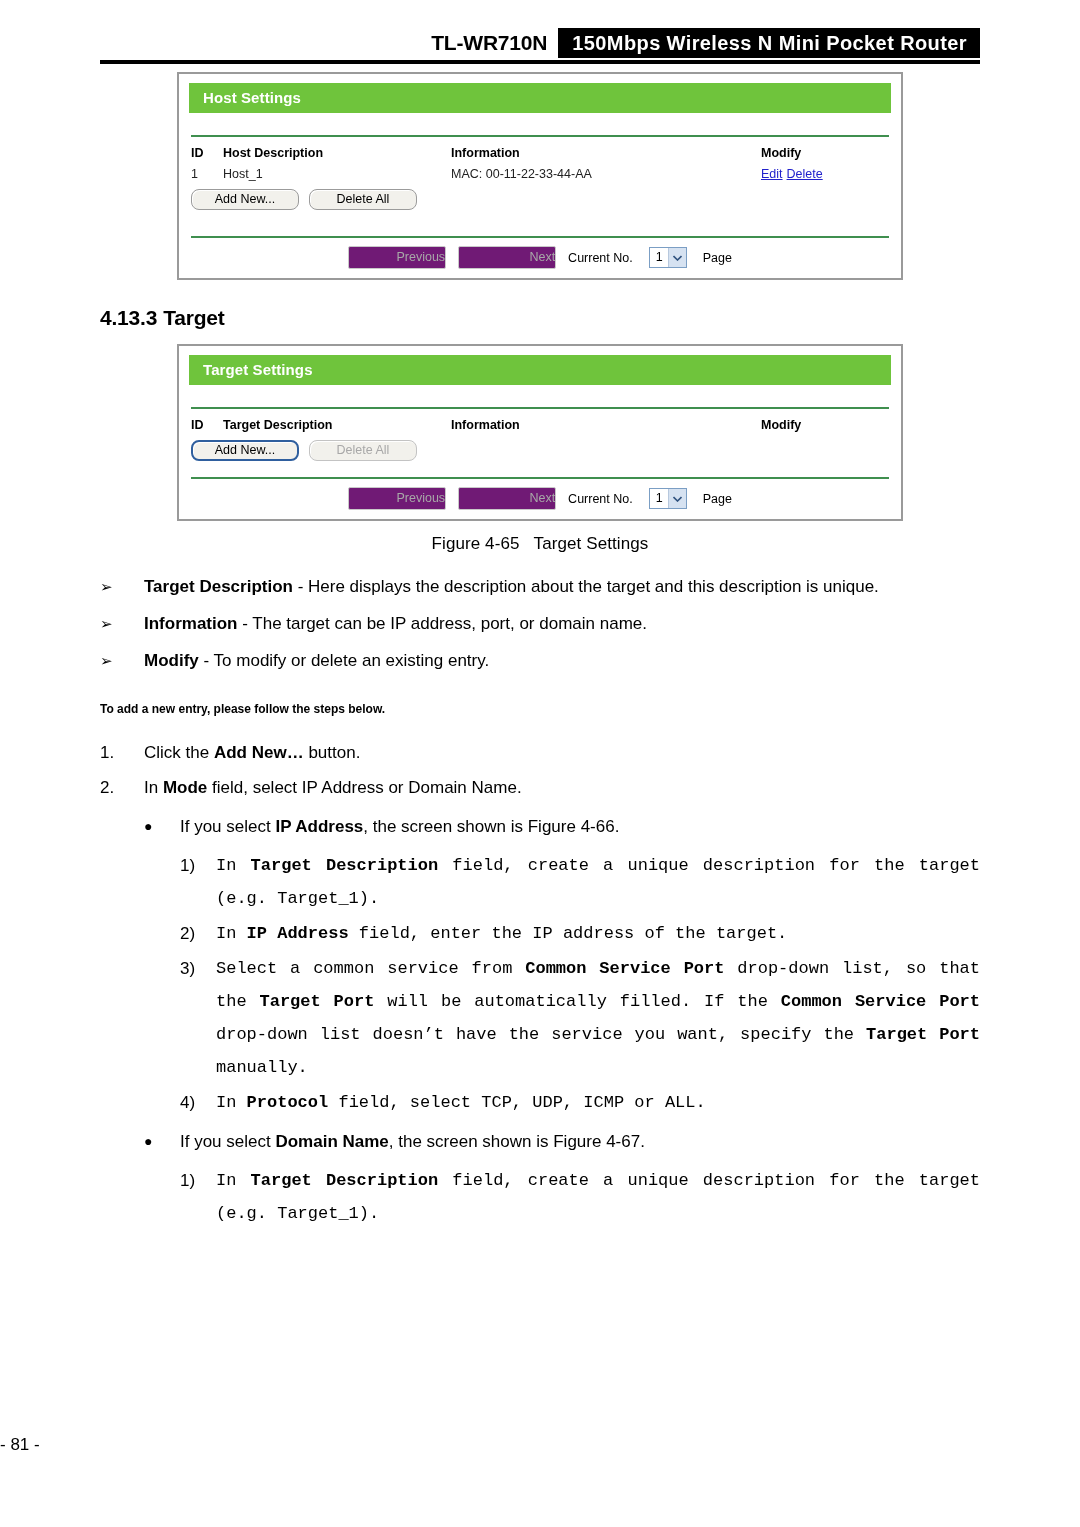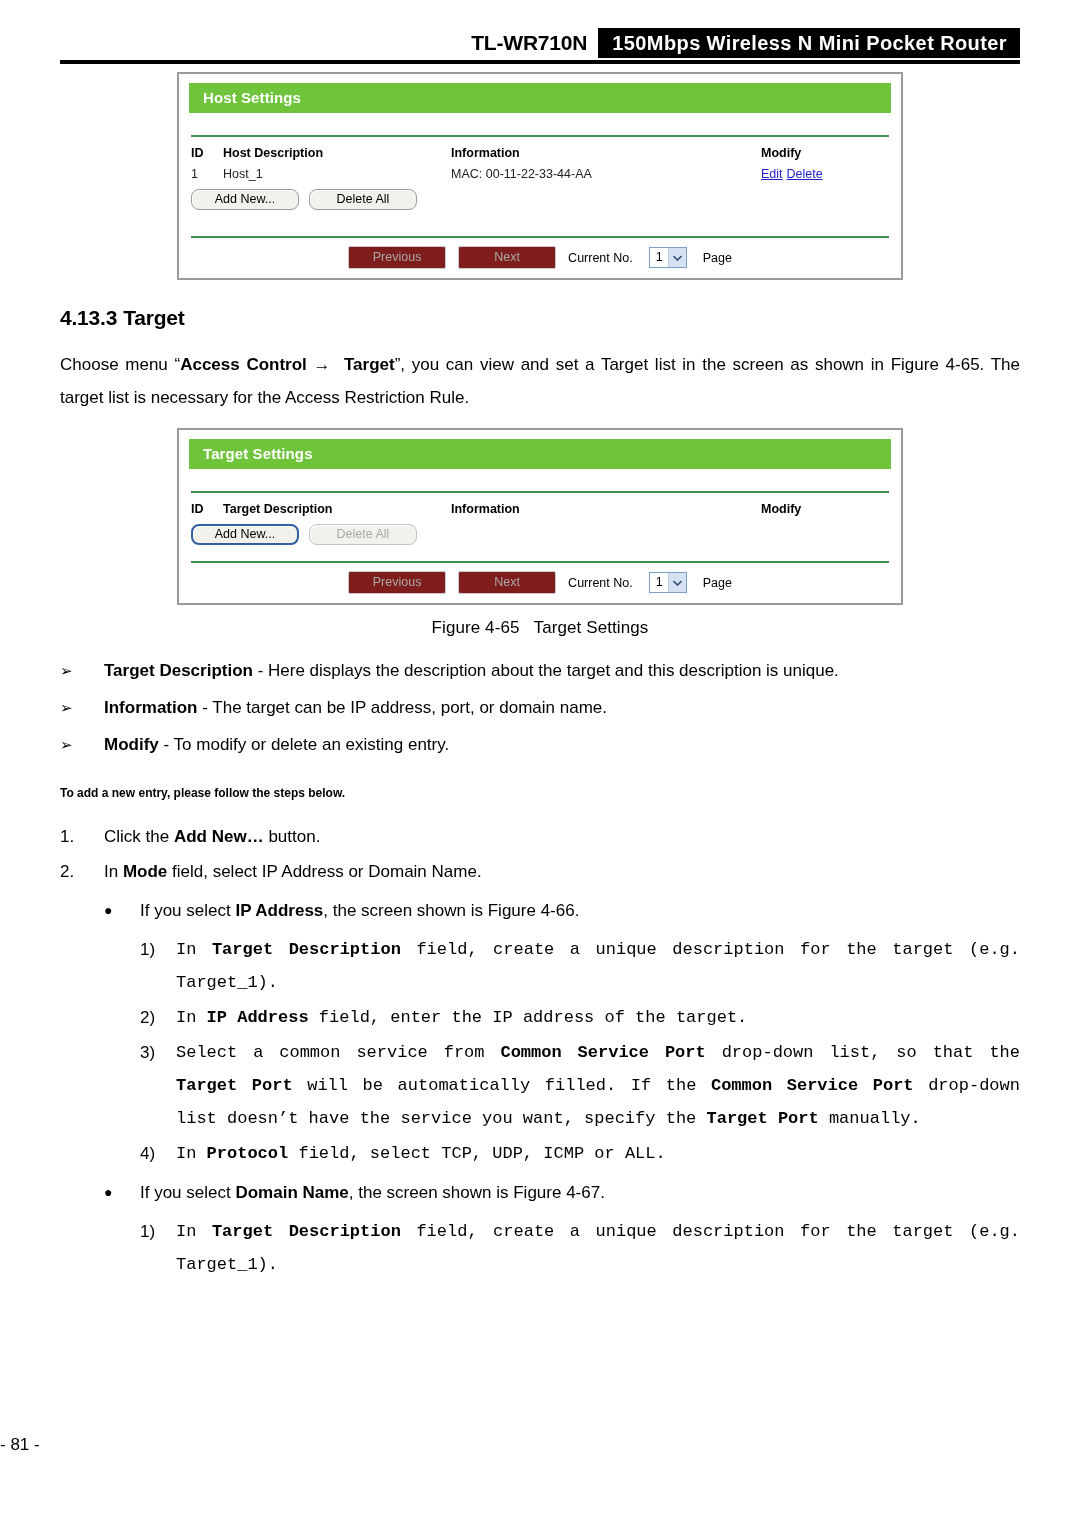--- a/index.html
+++ b/index.html
@@ -13,21 +13,21 @@
     font-family: "Liberation Sans", sans-serif;
     color: #000000;
     position: relative;
     overflow: hidden;
   }
   .page {
     position: relative;
     width: 1080px;
     height: 1527px;
     box-sizing: border-box;
-    padding: 0 60px;
+    padding: 0 100px;
   }
 
   
   .doc-header {
     position: relative;
     height: 58px;
     padding-top: 28px;
     box-sizing: border-box;
   }
   .doc-header-row {
@@ -152,26 +152,26 @@
   .ui-pager {
     display: flex;
     align-items: center;
     justify-content: center;
     gap: 12px;
     padding: 8px 0 3px 0;
   }
   .pager-btn {
     font-size: 12.5px;
     color: #a8a8a8;
-    background: #7f1d1d;
+    background: #701a75;
     border: 1px solid #c9c9c9;
     border-radius: 2px;
     padding: 3px 0 4px 0;
     width: 96px;
-    text-align: center;
+    text-align: right;
     cursor: default;
   }
   .pager-label {
     font-size: 12.5px;
     color: #000;
     white-space: nowrap;
   }
   .pager-select {
     display: inline-flex;
     align-items: stretch;
@@ -364,21 +364,20 @@
         <div class="pager-label">Page</div>
       </div>
     </div>
   </div>
 
 
   <h3 class="section-heading">
     <span class="num">4.13.3</span><span>Target</span>
   </h3>
 
-  <p class="body"><span>Choose menu “</span><b>Access Control</b>&nbsp;<b>→</b>&nbsp; <b>Target</b><span>”, you can view and set a Target list in the screen as shown in Figure 4-65. The target list is necessary for the Access Restriction Rule.</span></p>
 
   <div class="ui-figure">
     <div class="ui-titlebar">Target Settings</div>
     <div class="ui-body">
       <div class="ui-divider"></div>
       <table class="ui-table">
         <thead>
           <tr>
             <th class="col-id">ID</th>
             <th class="col-desc">Target Description</th>

